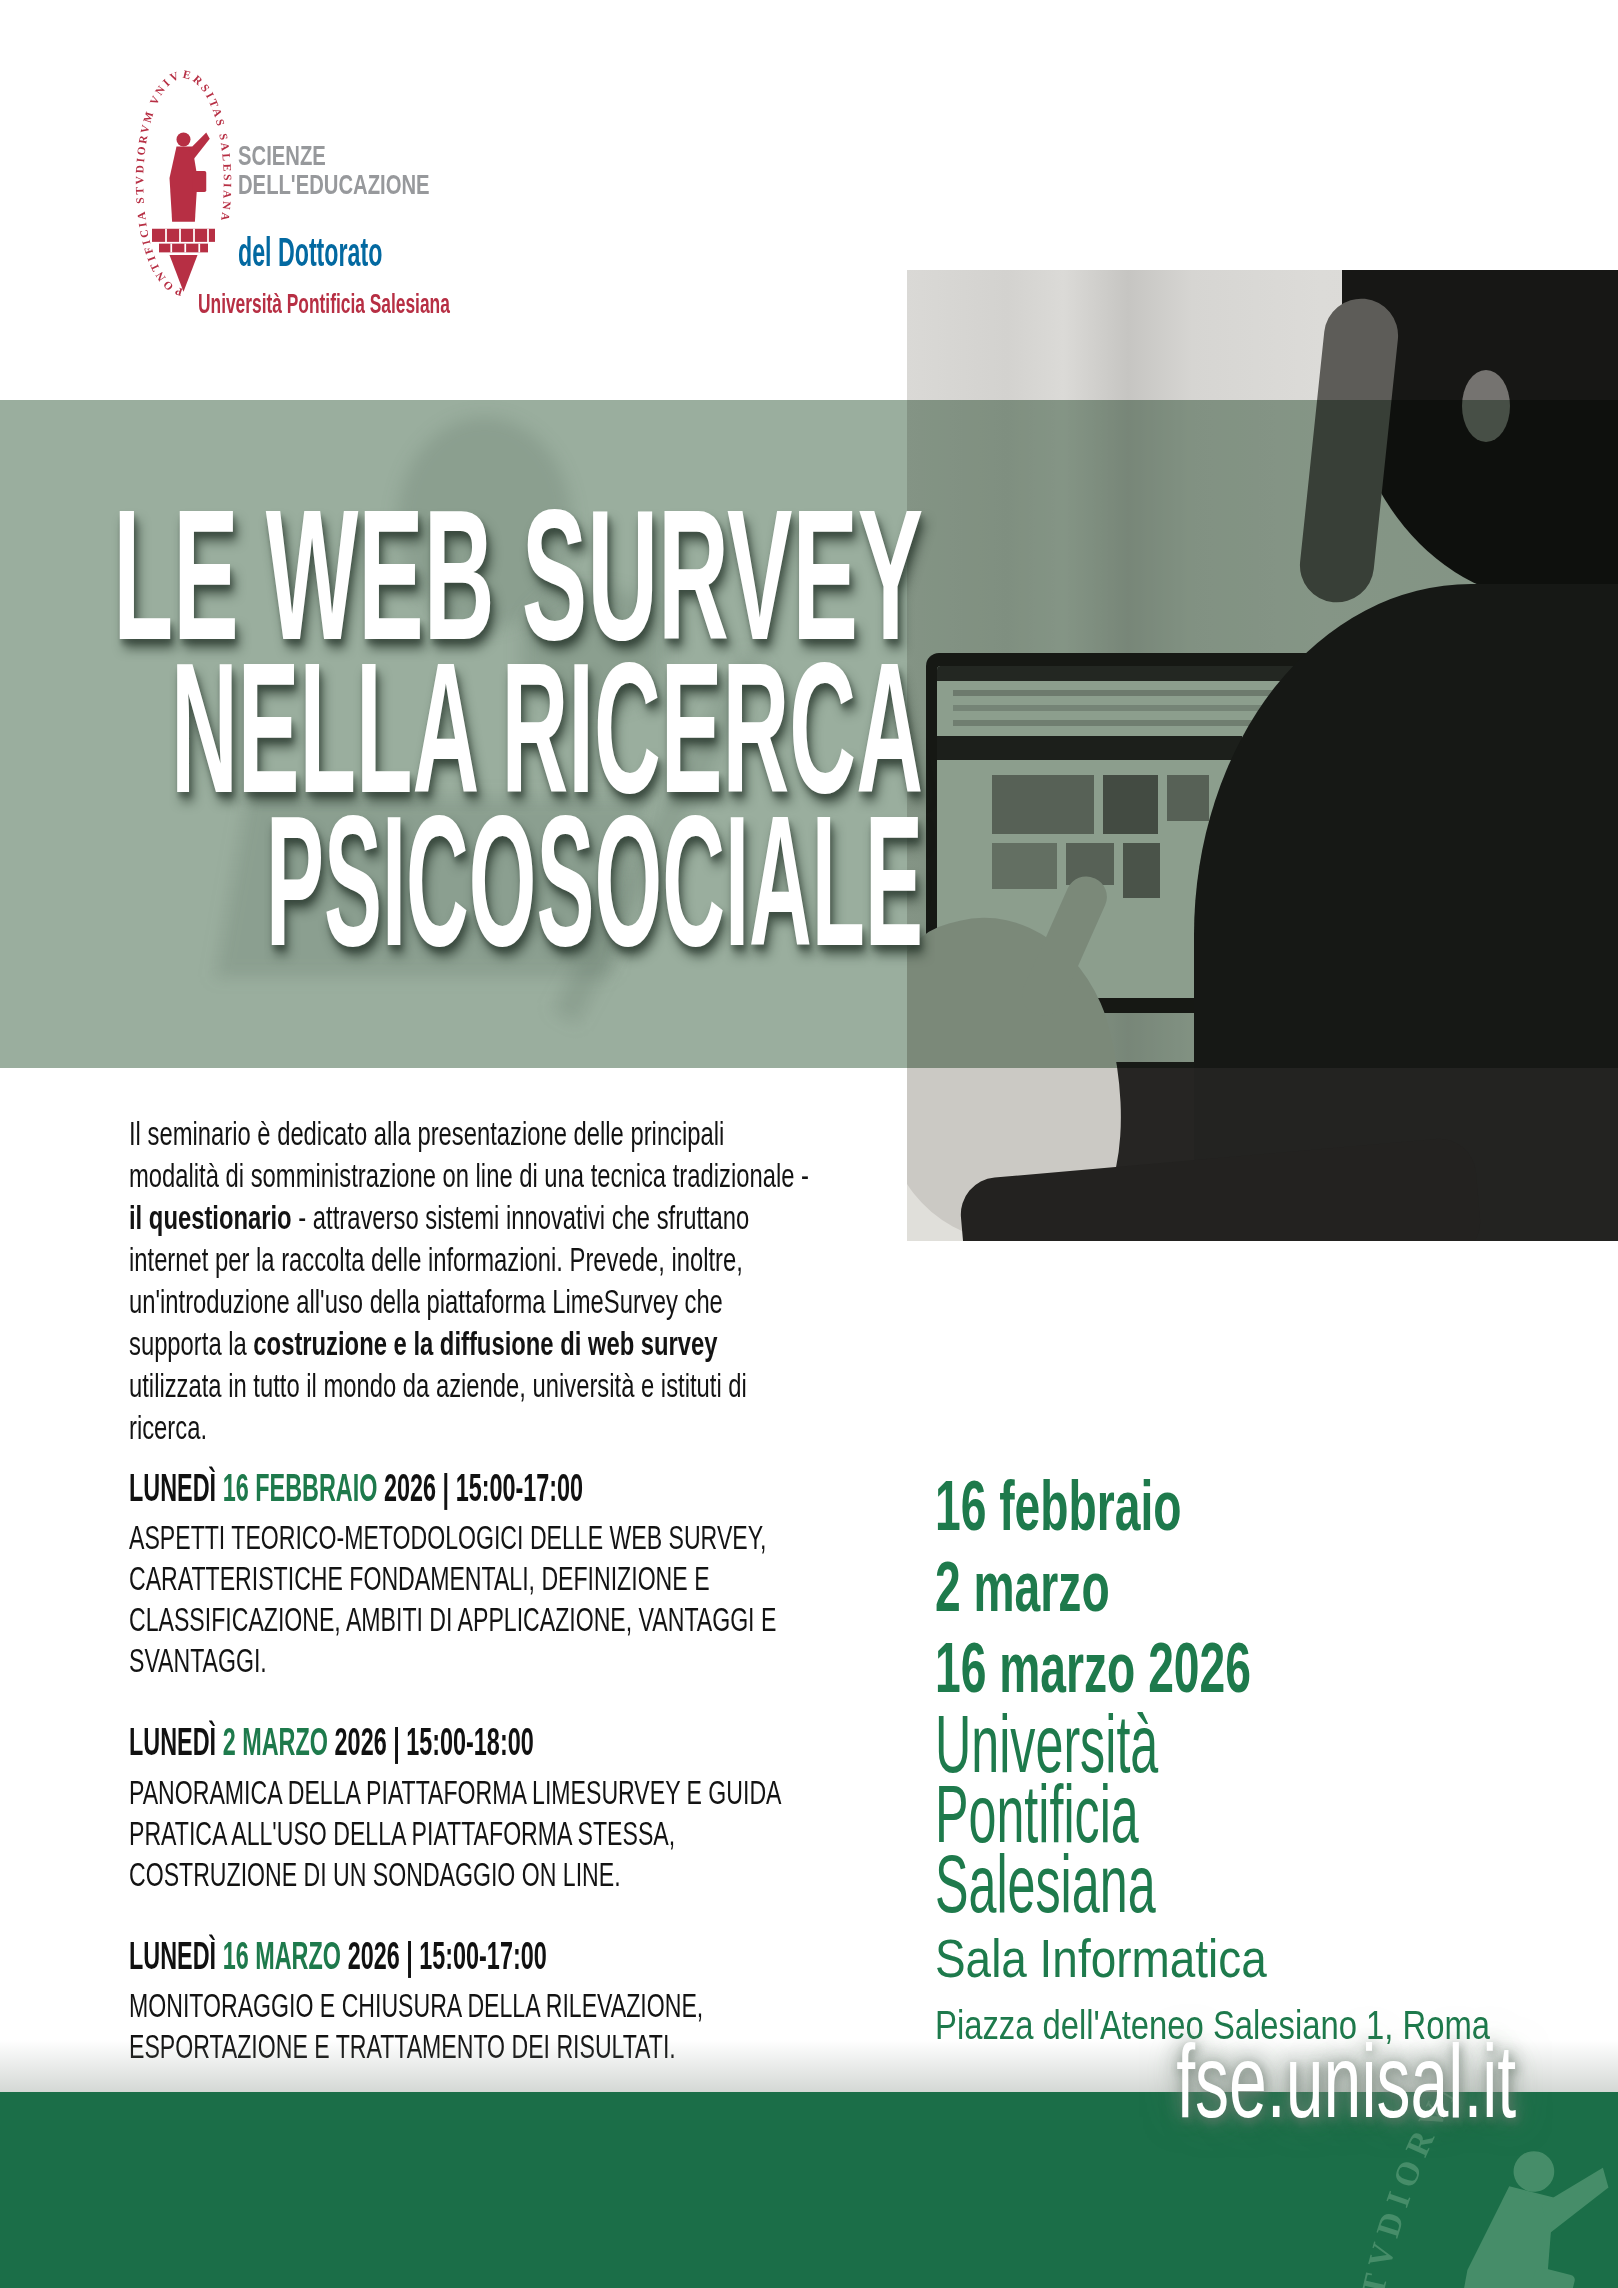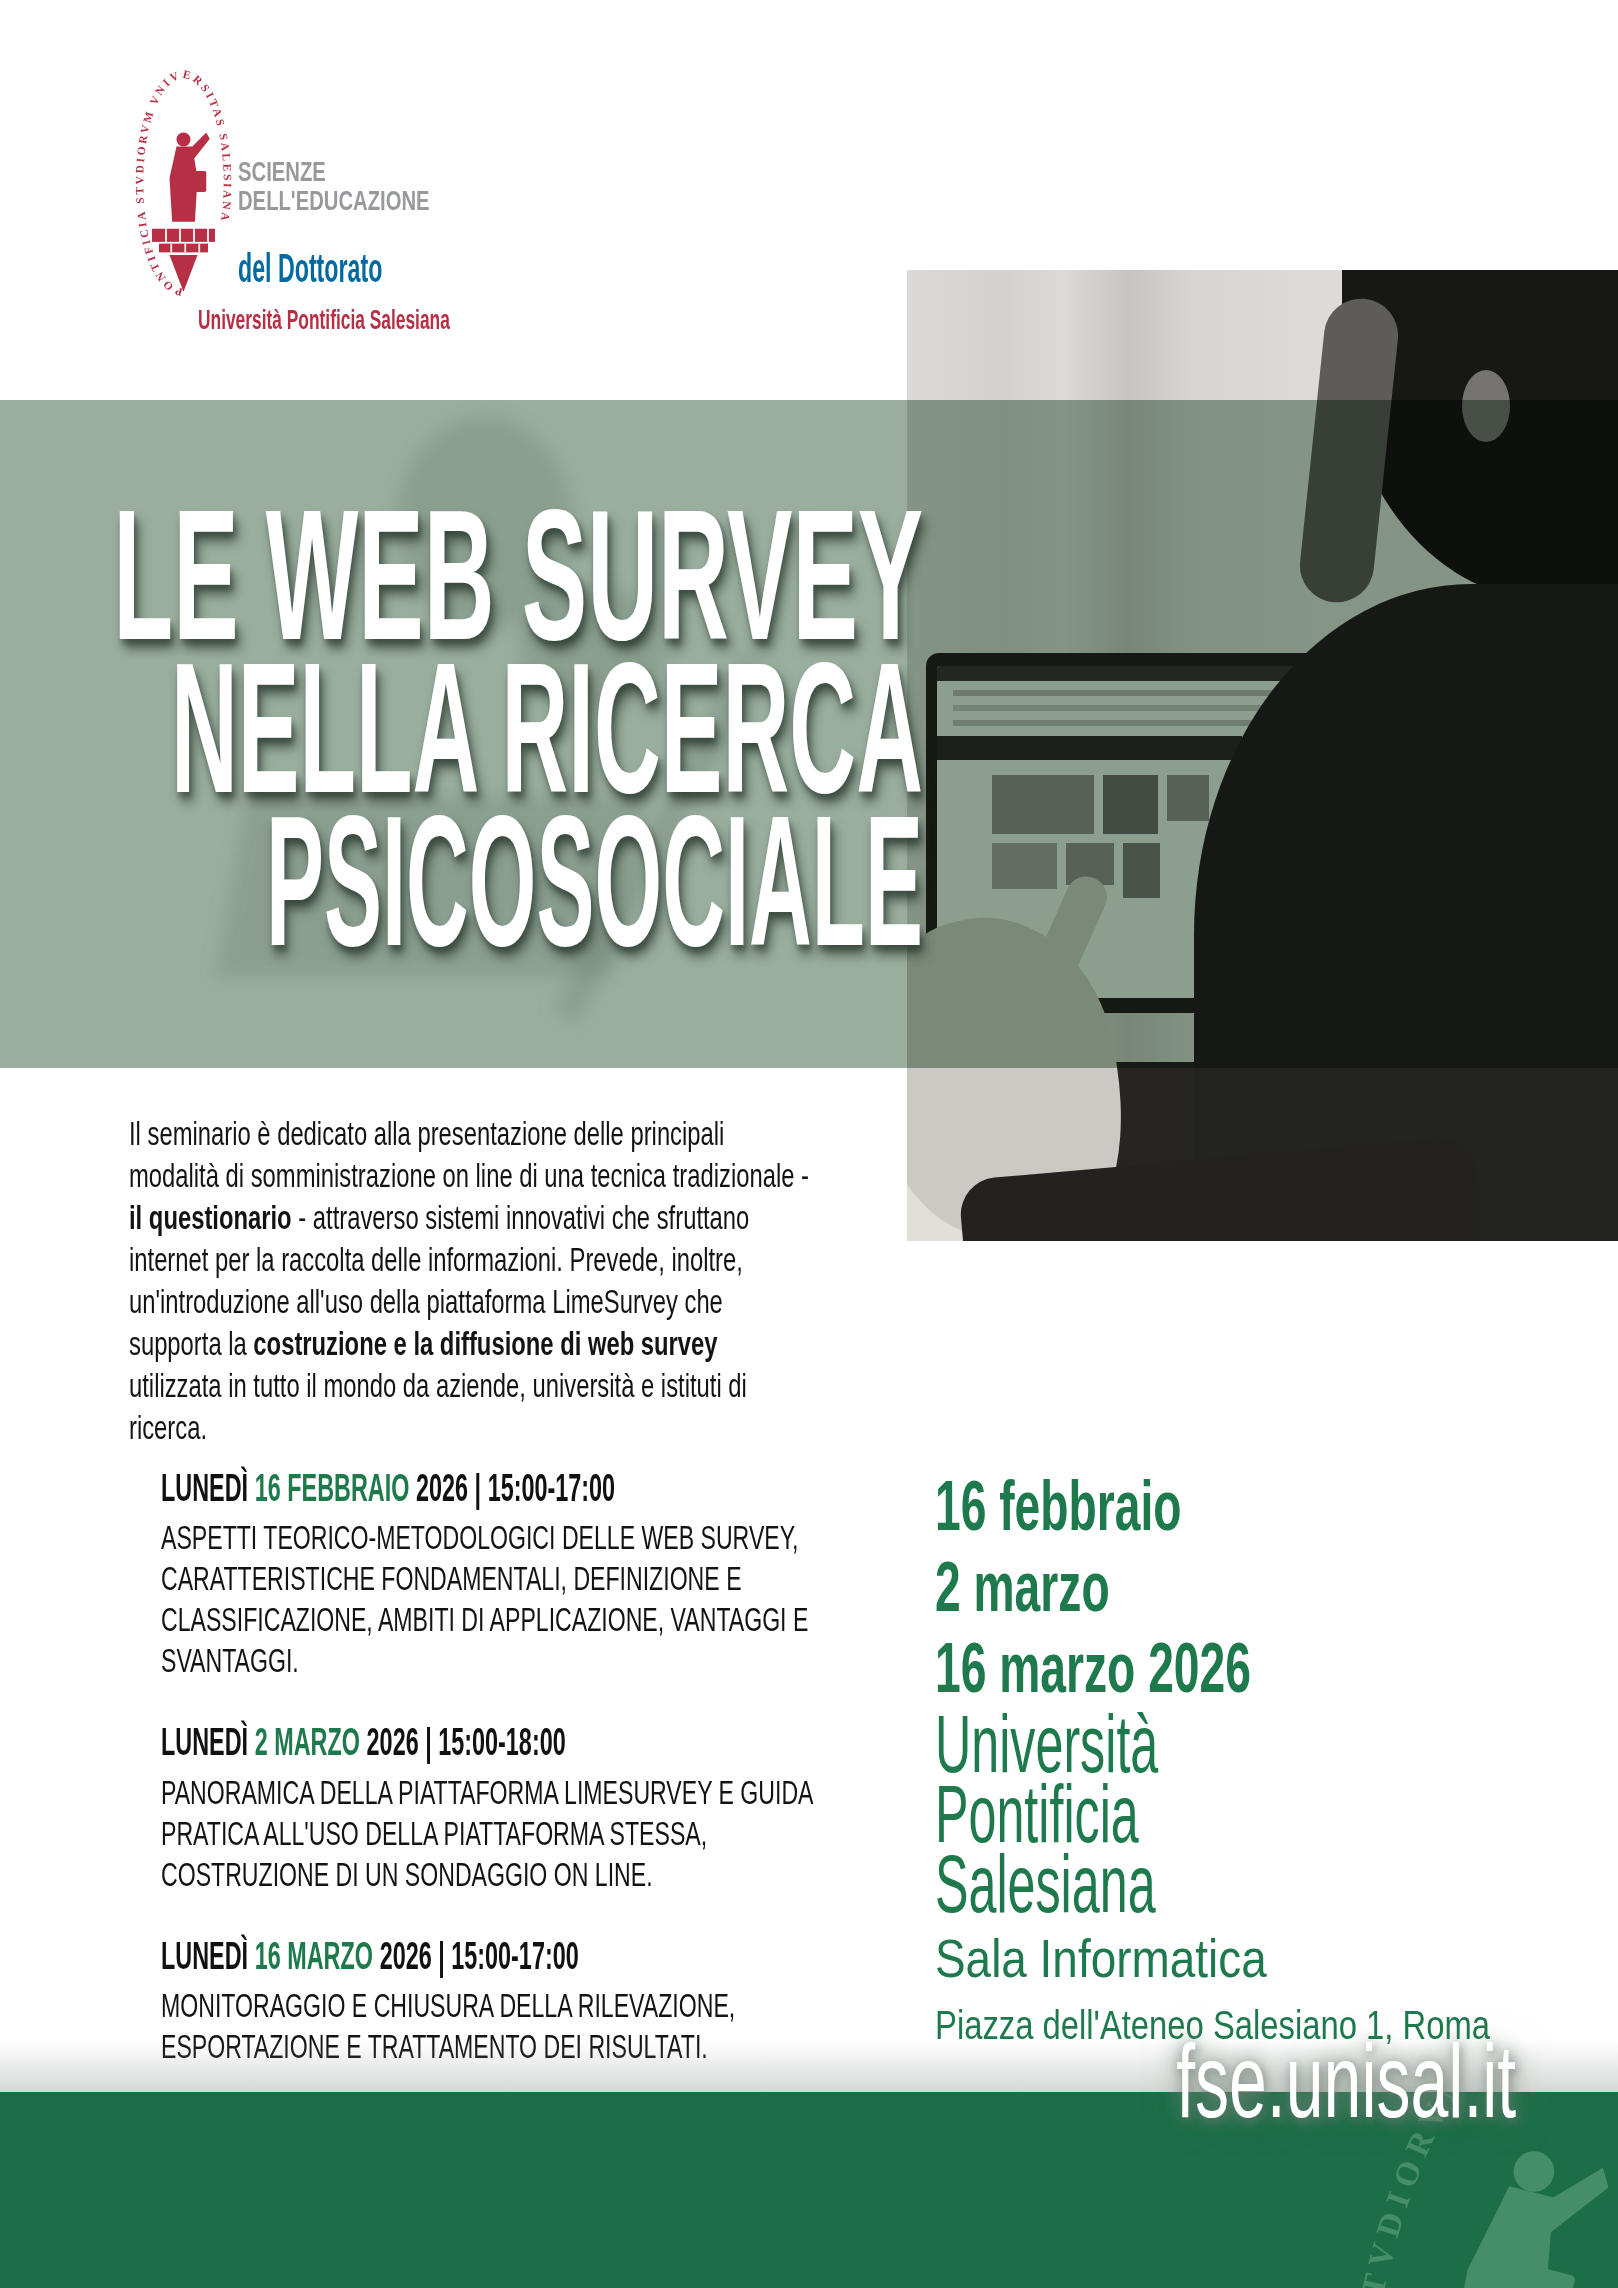--- a/index.html
+++ b/index.html
@@ -1,21 +1,21 @@
 <!DOCTYPE html>
 <html style="--dark-green: #1b6e48; --text-green: #1e7a4c; --sage-overlay: #9aae9e; --crimson: #b72f44; --gray-label: #97999c;font-size:14.8px"><head>
 <meta charset="utf-8">
 <style>
   html,body{margin:0;padding:0;background:#e8e8e8;}
   .page{position:relative;width:1619px;height:2289px;background:#ffffff;overflow:hidden;
         font-family:"Liberation Sans",sans-serif;}
 
   
   .seal{position:absolute;left:131px;top:65px;width:105px;height:247px;}
-  .logo-line{position:absolute;white-space:nowrap;line-height:1;margin-top:16px;}
+  .logo-line{position:absolute;white-space:nowrap;line-height:1;}
   .logo-line span{display:inline-block;transform-origin:0 50%;}
   .lg1{left:238px;top:143px;font-size:27px;font-weight:bold;color:var(--gray-label,#97999c);}
   .lg1 span{transform:scaleX(0.75);}
   .lg2{left:238px;top:172px;font-size:27px;font-weight:bold;color:var(--gray-label,#97999c);}
   .lg2 span{transform:scaleX(0.75);}
   .lg3{left:238px;top:198px;font-size:40px;font-weight:bold;color:#1a1a1a;}
   .lg3 span{transform:scaleX(0.58);}
   .lg4{left:238px;top:232px;font-size:40px;font-weight:bold;color:#0369a1;}
   .lg4 span{transform:scaleX(0.58);}
   .lg5{left:198px;top:290px;font-size:28px;font-weight:bold;color:var(--crimson,#b72f44);}
@@ -77,21 +77,21 @@
   
   .banner{position:absolute;left:823px;top:1240px;width:796px;height:164px;
           background:var(--dark-green,#1b6c47);color:#fff;display:flex;flex-direction:column;
           justify-content:center;align-items:center;gap:9.2px;}
   .banner .bl span{display:inline-block;white-space:nowrap;transform-origin:50% 50%;transform:scaleX(0.82);}
   .banner .b1 span{font-weight:bold;font-size:43px;}
   .banner .b2 span{font-size:37px;letter-spacing:0.9px;}
 
   
   .schedule{position:absolute;left:129px;top:1466px;}
-  .sitem{margin-bottom:39px;margin-left:32px;}
+  .sitem{margin-bottom:39px;}
   .shead{font-size:39px;font-weight:bold;color:#111;white-space:nowrap;line-height:44px;}
   .shead .hinner{display:inline-block;transform:scaleX(0.60);transform-origin:0 50%;}
   .shead .sdate{color:var(--text-green,#1e7a4c);margin:0 11px;}
   .sdesc{width:941px;font-size:33px;line-height:41px;color:#131313;margin-top:7.4px;
          transform:scaleX(0.70);transform-origin:0 0;}
 
   
   .eventinfo{position:absolute;left:935px;top:1466px;color:var(--text-green,#27794f);}
   .eventinfo div{white-space:nowrap;}
   .eventinfo span{display:inline-block;transform-origin:0 50%;}

